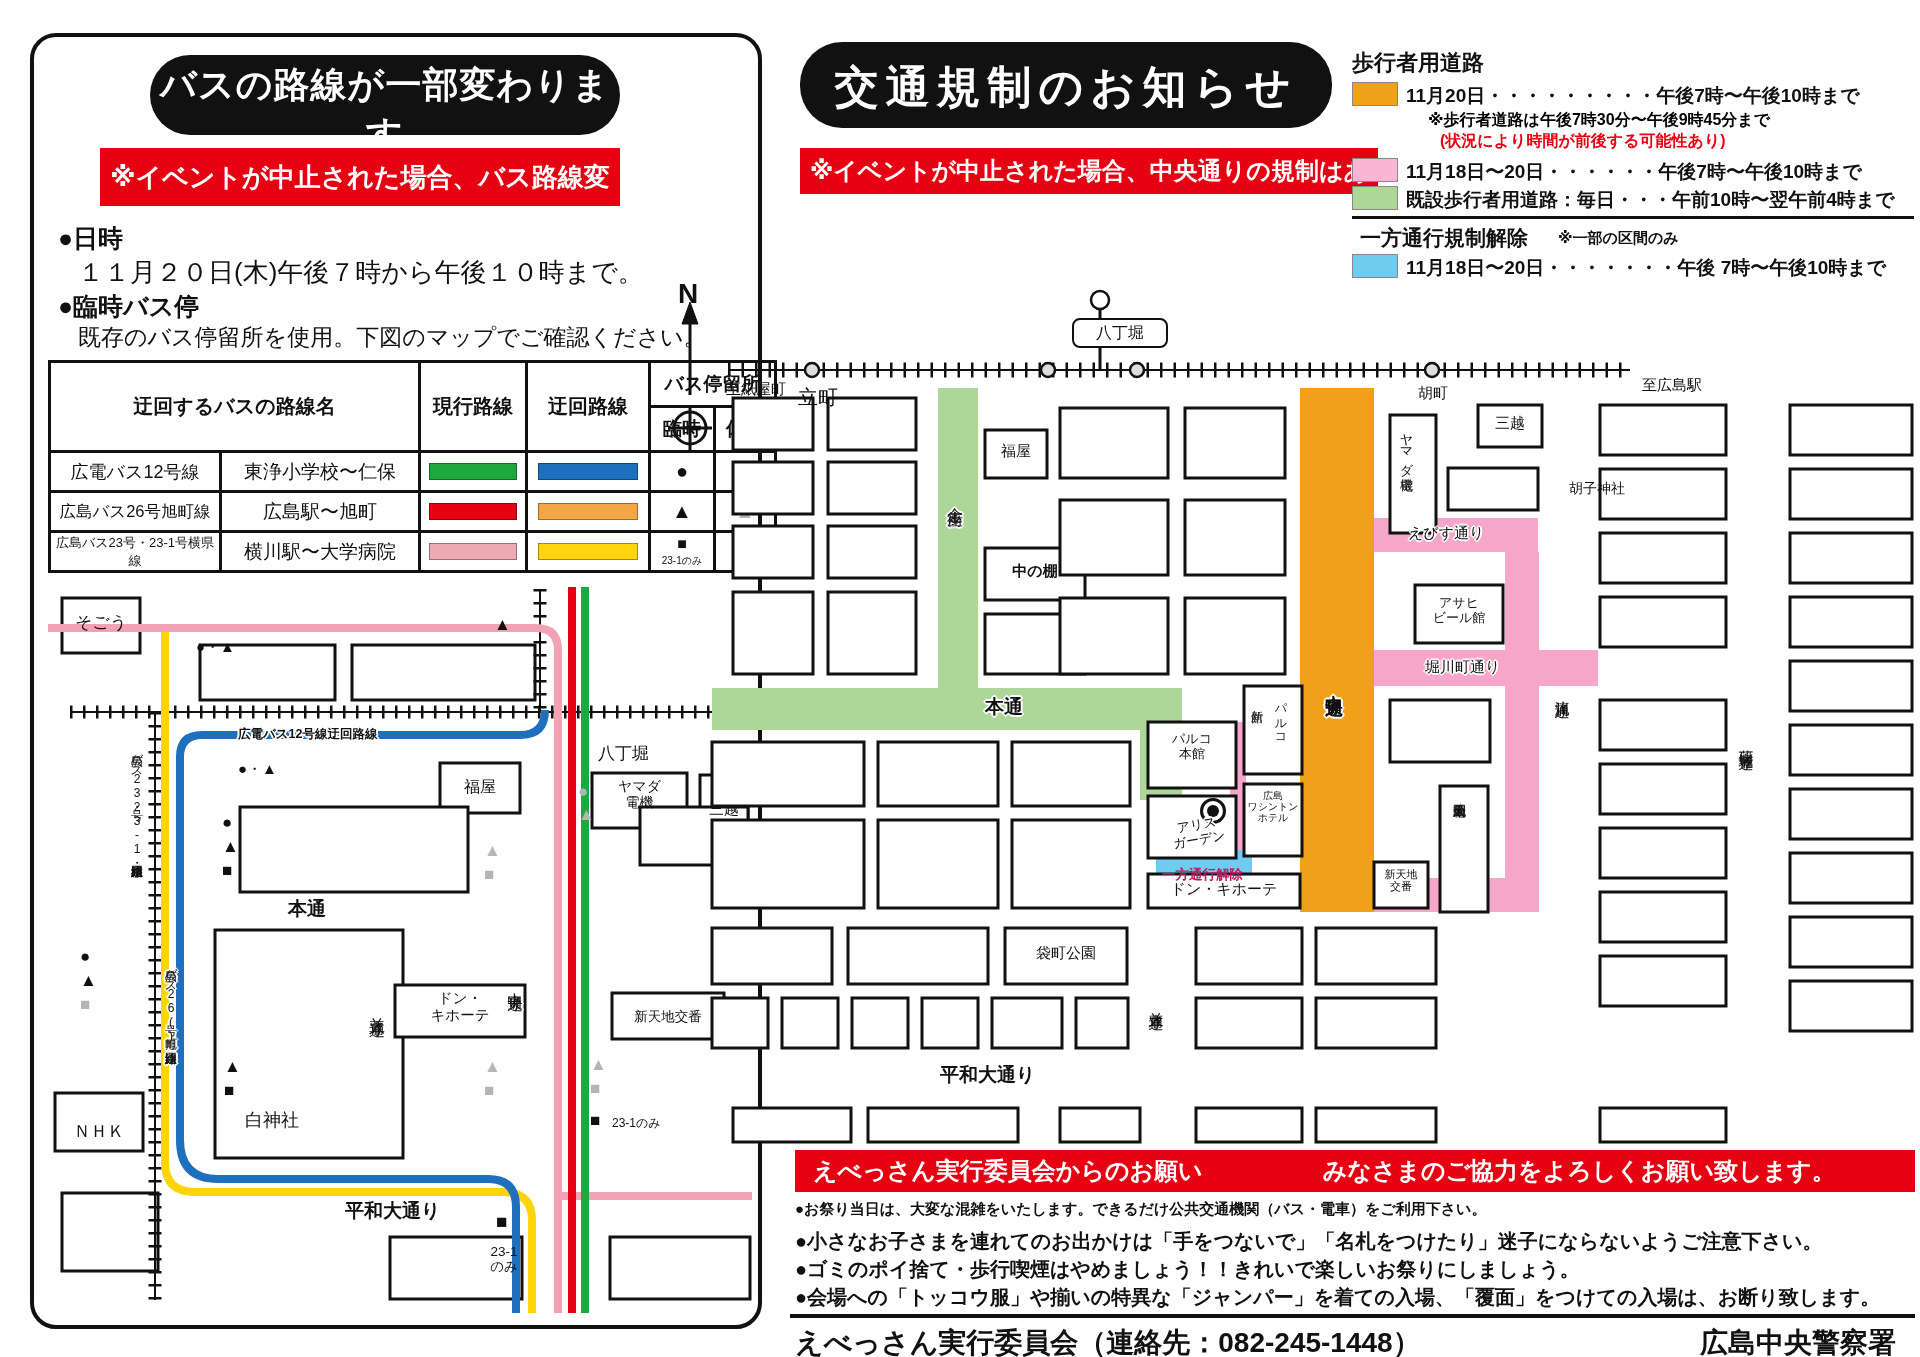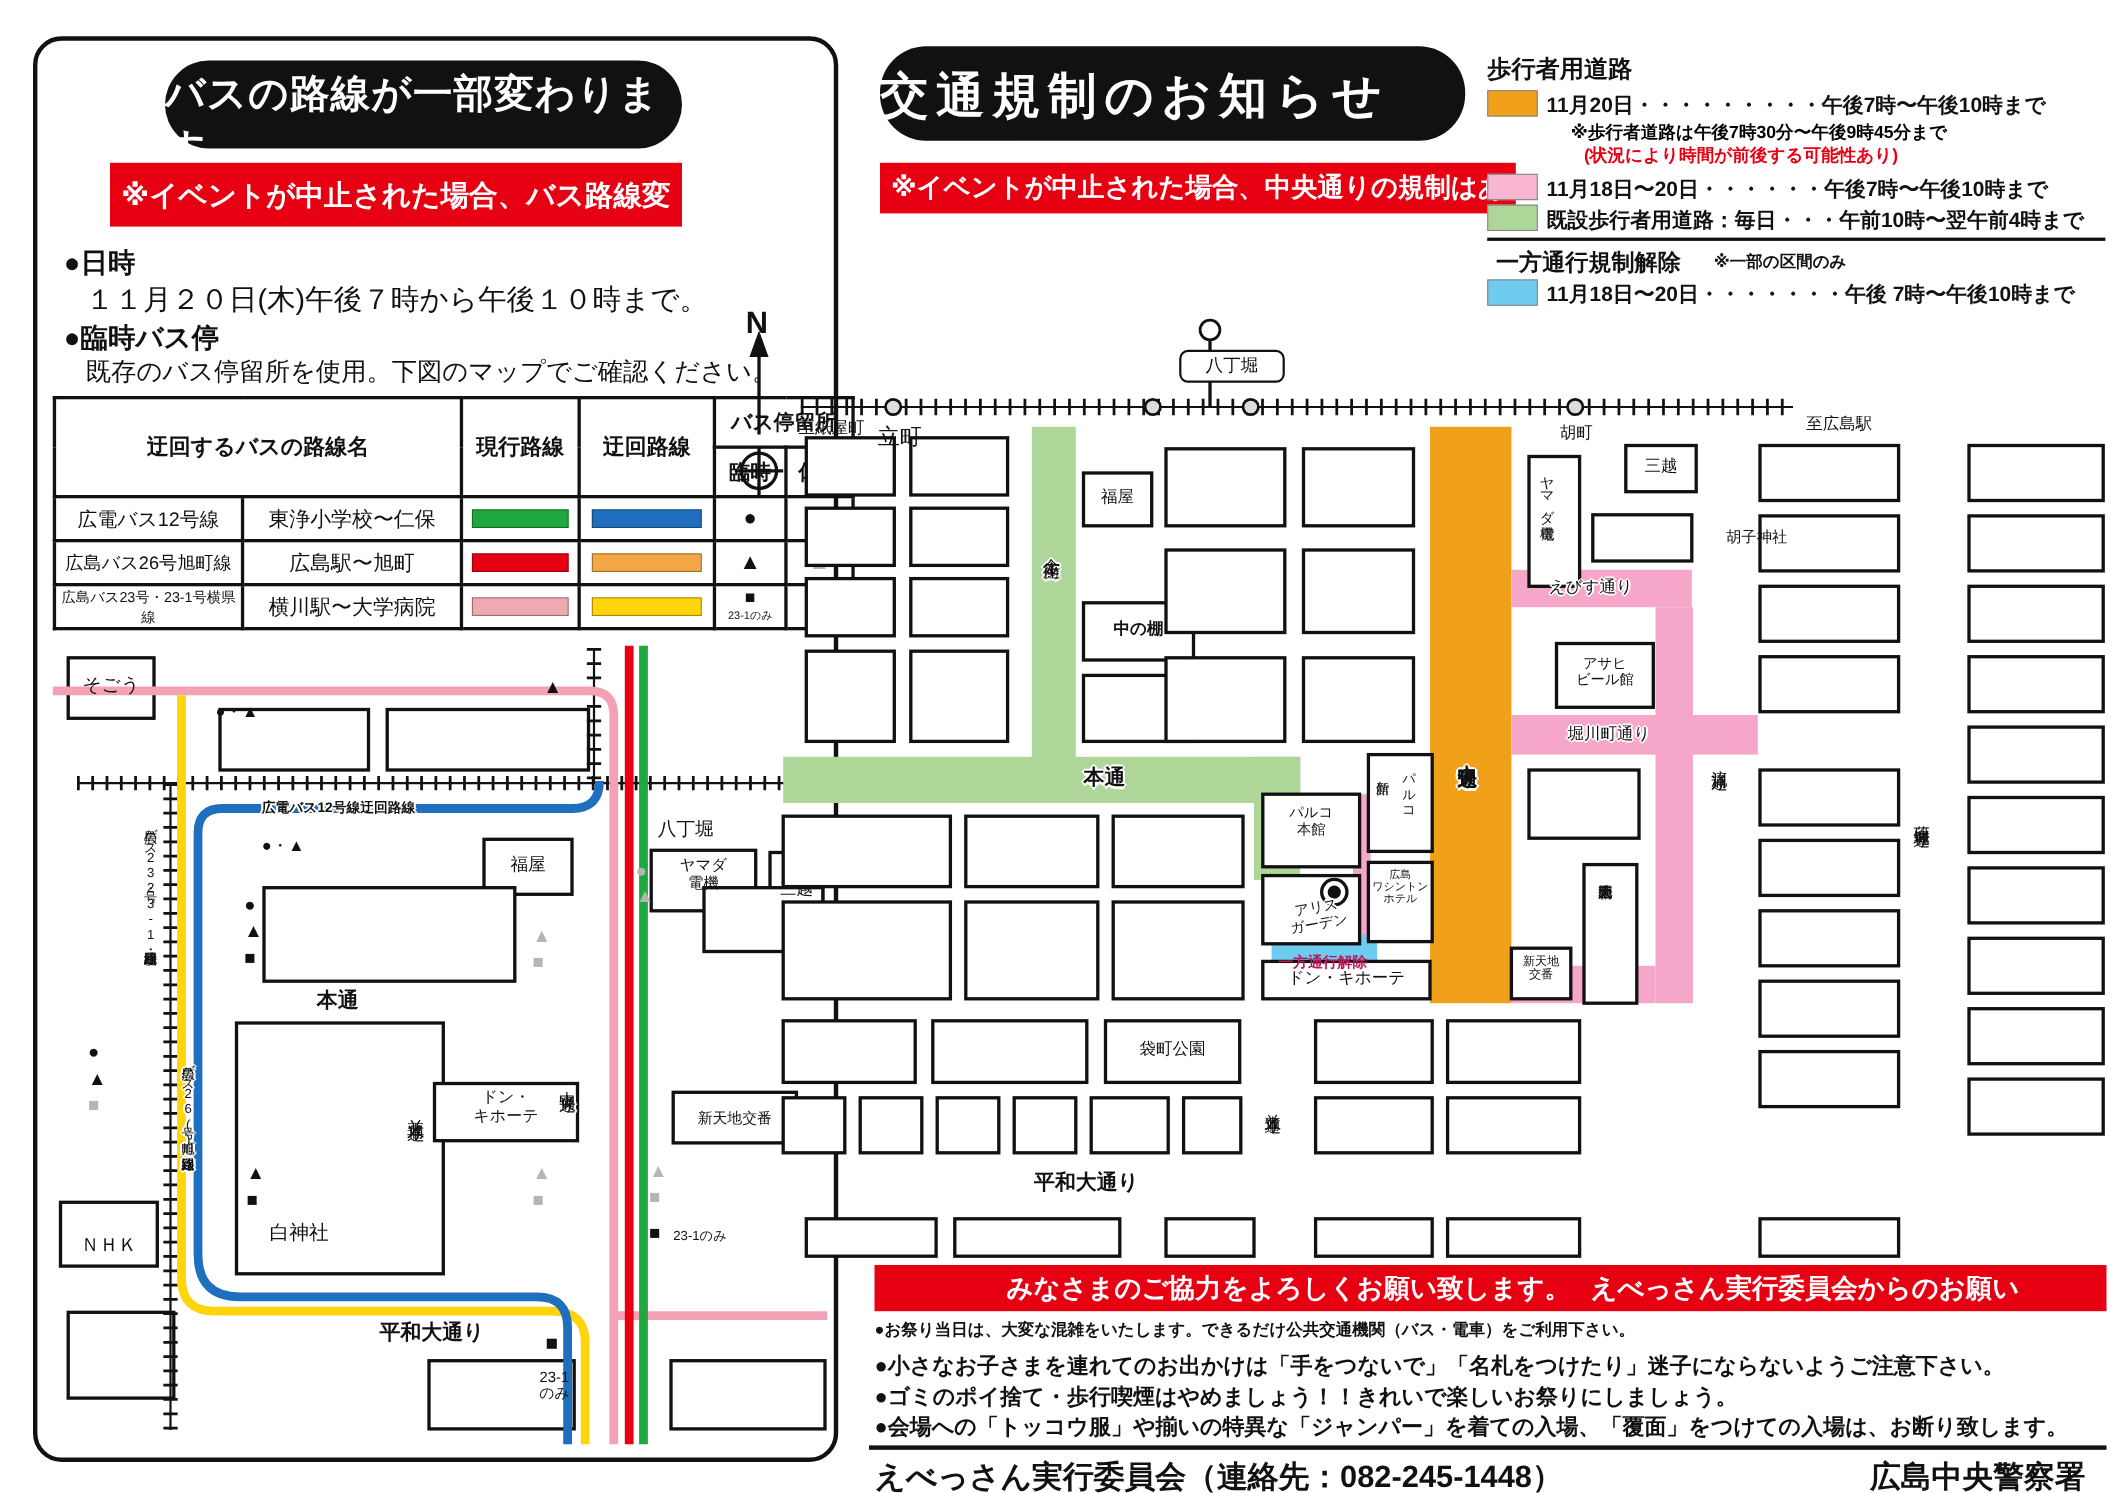--- a/index.html
+++ b/index.html
@@ -6,21 +6,21 @@
   body{width:1920px;height:1357px;position:relative;overflow:hidden;
        font-family:"Liberation Sans","DejaVu Sans",sans-serif;color:#111;}
   .ab{position:absolute;}
   .vt{writing-mode:vertical-rl;text-orientation:upright;letter-spacing:2px;}
   .halo{text-shadow:-2px 0 0 #fff,2px 0 0 #fff,0 -2px 0 #fff,0 2px 0 #fff,
         -1px -1px 0 #fff,1px 1px 0 #fff,-1px 1px 0 #fff,1px -1px 0 #fff;}
   .ctr{text-align:center;}
   .b{font-weight:bold;}
   .pre{white-space:pre-line;line-height:1.12;}
   .panel{border:4px solid #111;border-radius:26px;background:#fff;}
-  .blackbox{background:#111;color:#fff;border-radius:42px;}
+  .blackbox{background:#111;color:#fff;border-radius:42px;text-align:center;}
   .redbox{background:#e60012;color:#fff;text-align:center;font-weight:bold;}
   table.bus{border-collapse:collapse;}
   table.bus td{border:3px solid #111;padding:0;vertical-align:middle;text-align:center;}
   .cbar{height:15px;width:82%;margin:0 auto;border:1px solid rgba(0,0,0,.35);}
   .sym{font-size:17px;line-height:1;}
   .ring{width:20px;height:20px;border:3px solid #111;border-radius:50%;background:#fff;}
   .ring::after{content:"";position:absolute;inset:4px;background:#111;border-radius:50%;}
   .lbl{line-height:1.15;}
   svg{display:block;}
 </style>
@@ -343,22 +343,22 @@
 <div class="ab ctr" style="left:1148px;top:880px;width:152px;font-size:15px;">ドン・キホーテ</div>
 <div class="ab ctr pre" style="left:1374px;top:868px;width:54px;font-size:11px;">新天地
 交番</div>
 <div class="ab vt" style="left:1450px;top:794px;height:112px;font-size:13px;letter-spacing:0;">東新天地公園</div>
 <div class="ab vt" style="left:1736px;top:738px;height:125px;font-size:15px;">薬研堀通り</div>
 <div class="ab ctr" style="left:1005px;top:944px;width:122px;font-size:15px;">袋町公園</div>
 <div class="ab vt" style="left:1146px;top:1000px;height:112px;font-size:15px;">並木通り</div>
 <div class="ab b" style="left:940px;top:1062px;font-size:19px;">平和大通り</div>
 
 <div class="ab" style="left:795px;top:1150px;width:1120px;height:42px;background:#e60012;display:flex;align-items:center;">
+  <span class="b" style="color:#fff;font-size:24px;margin-left:18px;">えべっさん実行委員会からのお願い</span>
   <span class="b" style="color:#fff;font-size:24px;margin-left:120px;">みなさまのご協力をよろしくお願い致します。</span>
-  <span class="b" style="color:#fff;font-size:24px;margin-left:18px;">えべっさん実行委員会からのお願い</span>
 </div>
 <div class="ab b" style="left:795px;top:1200px;font-size:15px;">●お祭り当日は、大変な混雑をいたします。できるだけ公共交通機関（バス・電車）をご利用下さい。</div>
 <div class="ab b" style="left:795px;top:1228px;font-size:20px;">●小さなお子さまを連れてのお出かけは「手をつないで」「名札をつけたり」迷子にならないようご注意下さい。</div>
 <div class="ab b" style="left:795px;top:1256px;font-size:20px;">●ゴミのポイ捨て・歩行喫煙はやめましょう！！きれいで楽しいお祭りにしましょう。</div>
 <div class="ab b" style="left:795px;top:1284px;font-size:20px;">●会場への「トッコウ服」や揃いの特異な「ジャンパー」を着ての入場、「覆面」をつけての入場は、お断り致します。</div>
 <div class="ab" style="left:790px;top:1314px;width:1125px;height:4px;background:#111;"></div>
 <div class="ab b" style="left:795px;top:1324px;font-size:28px;">えべっさん実行委員会（連絡先：082-245-1448）</div>
 <div class="ab b" style="left:1700px;top:1324px;font-size:28px;">広島中央警察署</div>
 
 </body></html>

